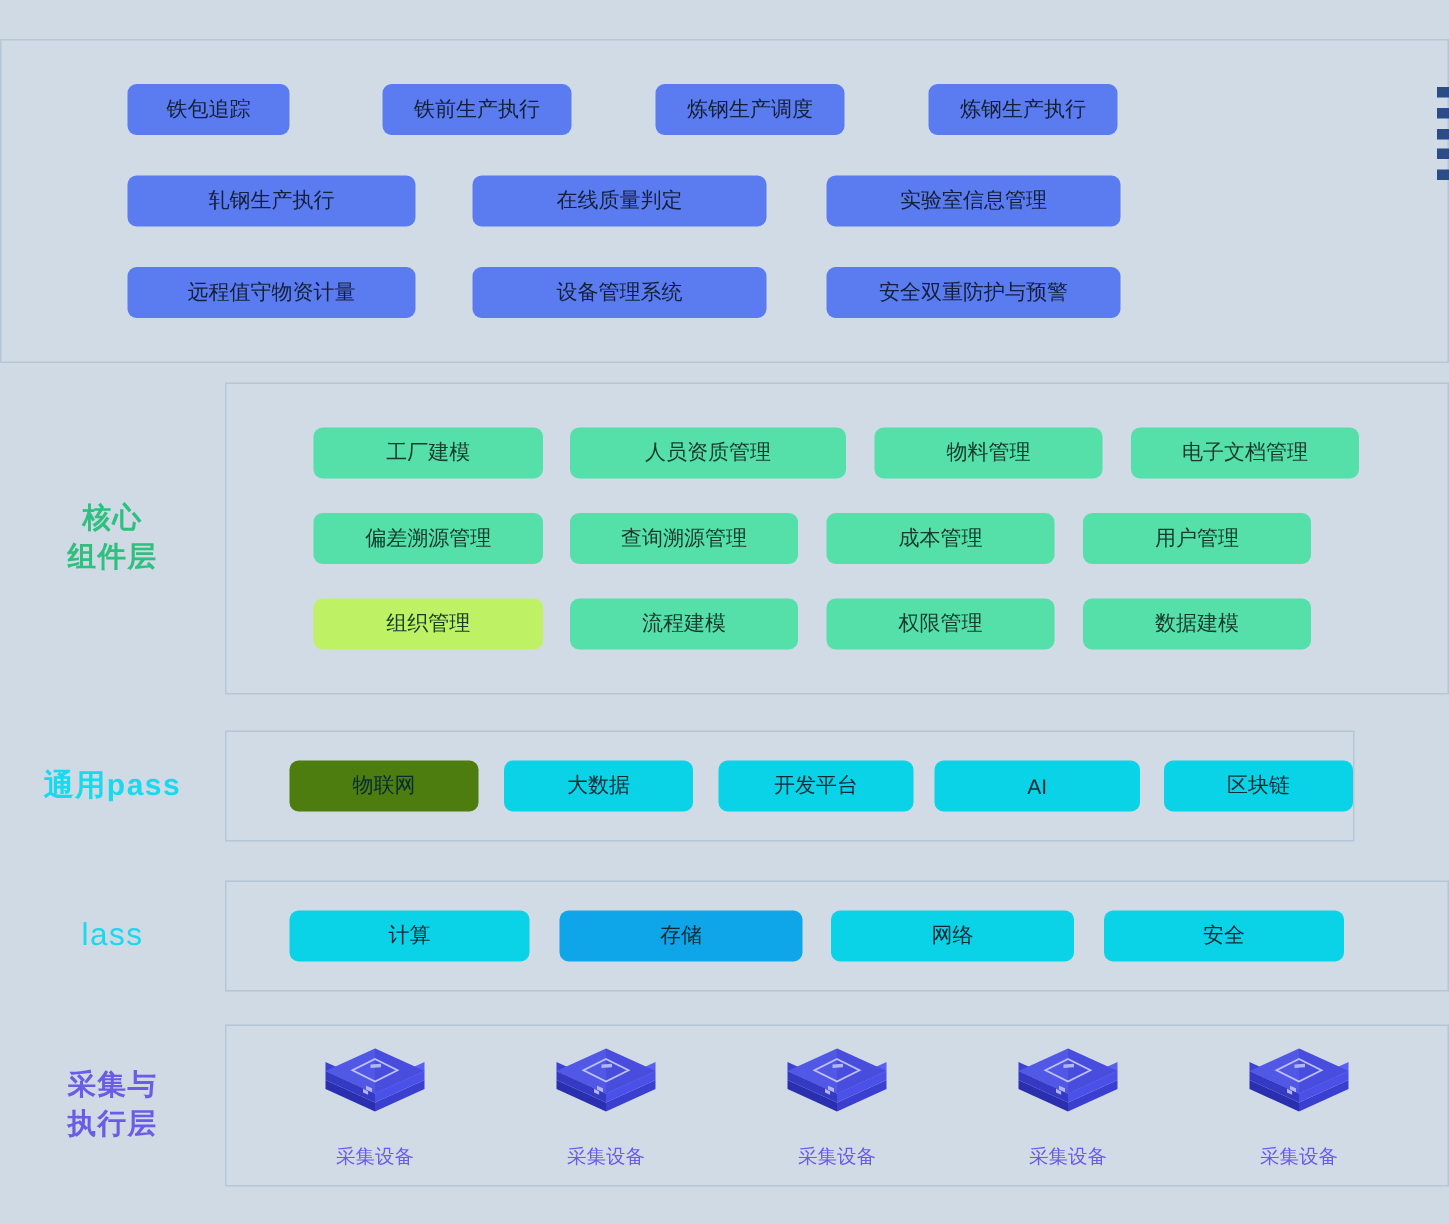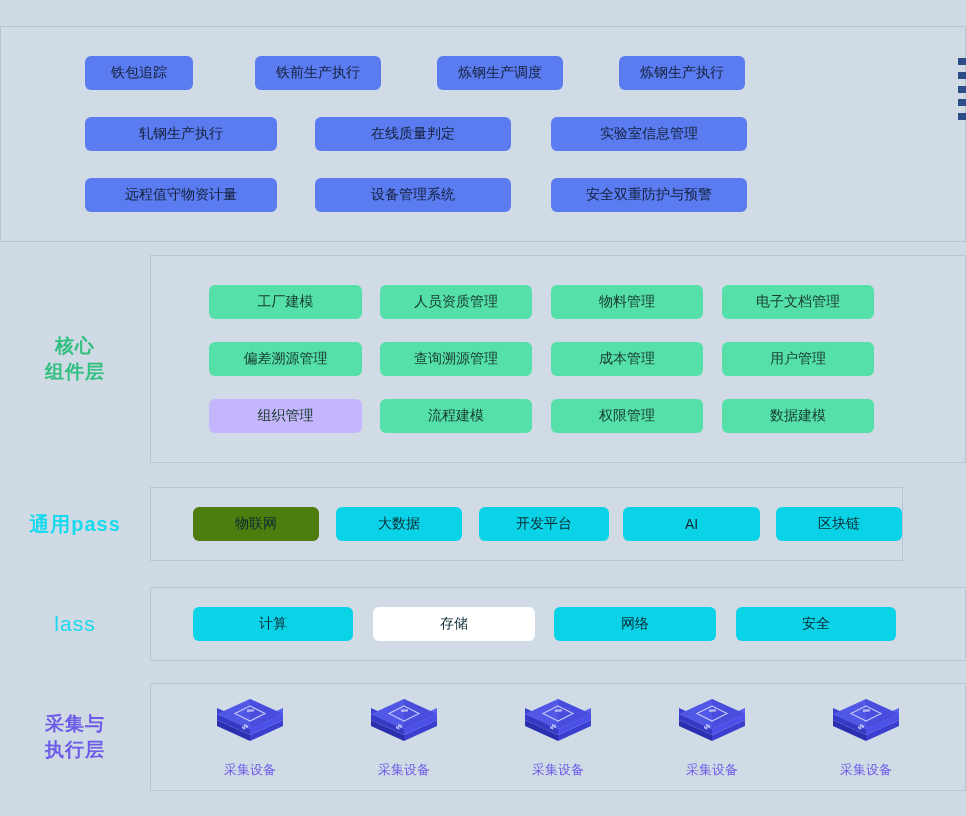--- a/index.html
+++ b/index.html
@@ -106,34 +106,34 @@
     </div>
   </div>
 
   <div class="layer-row" id="core-row">
     <div class="layer-label" id="core-label" style="color: rgb(47, 191, 127);">核心
 组件层</div>
     <div class="layer-panel" id="core-panel" style="border-color: rgb(182, 198, 214);">
 
       <div class="btn-row" style="padding-left:58px;">
         <div class="chip green" style="width: 153px; background: rgb(85, 224, 170);">工厂建模</div>
-        <div class="chip green" style="width: 152px; margin-left: 18px; background: rgb(85, 224, 170);">人员资质管理</div>
+        <div class="chip green" style="width: 184px; margin-left: 18px; background: rgb(85, 224, 170);">人员资质管理</div>
         <div class="chip green" style="width: 152px; margin-left: 19px; background: rgb(85, 224, 170);">物料管理</div>
         <div class="chip green" style="width: 152px; margin-left: 19px; background: rgb(85, 224, 170);">电子文档管理</div>
       </div>
 
       <div class="btn-row" style="padding-left:58px;">
         <div class="chip green" style="width: 153px; background: rgb(85, 224, 170);">偏差溯源管理</div>
         <div class="chip green" style="width: 152px; margin-left: 18px; background: rgb(85, 224, 170);">查询溯源管理</div>
         <div class="chip green" style="width: 152px; margin-left: 19px; background: rgb(85, 224, 170);">成本管理</div>
         <div class="chip green" style="width: 152px; margin-left: 19px; background: rgb(85, 224, 170);">用户管理</div>
       </div>
 
       <div class="btn-row" style="padding-left:58px;">
-        <div class="chip green" style="width: 153px; background: #c4b5fd;">组织管理</div>
+        <div class="chip green" style="width: 153px; background: #bef264;">组织管理</div>
         <div class="chip green" style="width: 152px; margin-left: 18px; background: rgb(85, 224, 170);">流程建模</div>
         <div class="chip green" style="width: 152px; margin-left: 19px; background: rgb(85, 224, 170);">权限管理</div>
         <div class="chip green" style="width: 152px; margin-left: 19px; background: rgb(85, 224, 170);">数据建模</div>
       </div>
 
     </div>
   </div>
 
   <div class="layer-row" id="paas-row">
     <div class="layer-label" id="paas-label" style="font-size: 20px; color: rgb(24, 217, 238);">通用pass</div>
@@ -146,21 +146,21 @@
         <div class="chip cyan" style="width: 126px; margin-left: 16px; background: rgb(10, 211, 232);">区块链</div>
       </div>
     </div>
   </div>
 
   <div class="layer-row" id="iaas-row">
     <div class="layer-label" id="iaas-label" style="font-size: 21px; font-weight: normal; color: rgb(24, 217, 238);">lass</div>
     <div class="layer-panel" id="iaas-panel" style="border-color: rgb(182, 198, 214);">
       <div class="btn-row" style="padding-left:42px;">
         <div class="chip cyan" style="width: 160px; background: rgb(10, 211, 232);">计算</div>
-        <div class="chip cyan" style="width: 162px; margin-left: 20px; background: #ffffff;">存储</div>
+        <div class="chip cyan" style="width: 162px; margin-left: 20px; background: #0ea5e9;">存储</div>
         <div class="chip cyan" style="width: 162px; margin-left: 19px; background: rgb(10, 211, 232);">网络</div>
         <div class="chip cyan" style="width: 160px; margin-left: 20px; background: rgb(10, 211, 232);">安全</div>
       </div>
     </div>
   </div>
 
   <div class="layer-row" id="device-row">
     <div class="layer-label" id="device-label" style="color: rgb(107, 92, 232);">采集与
 执行层</div>
     <div class="layer-panel" id="device-panel" style="border-color: rgb(182, 198, 214);">

